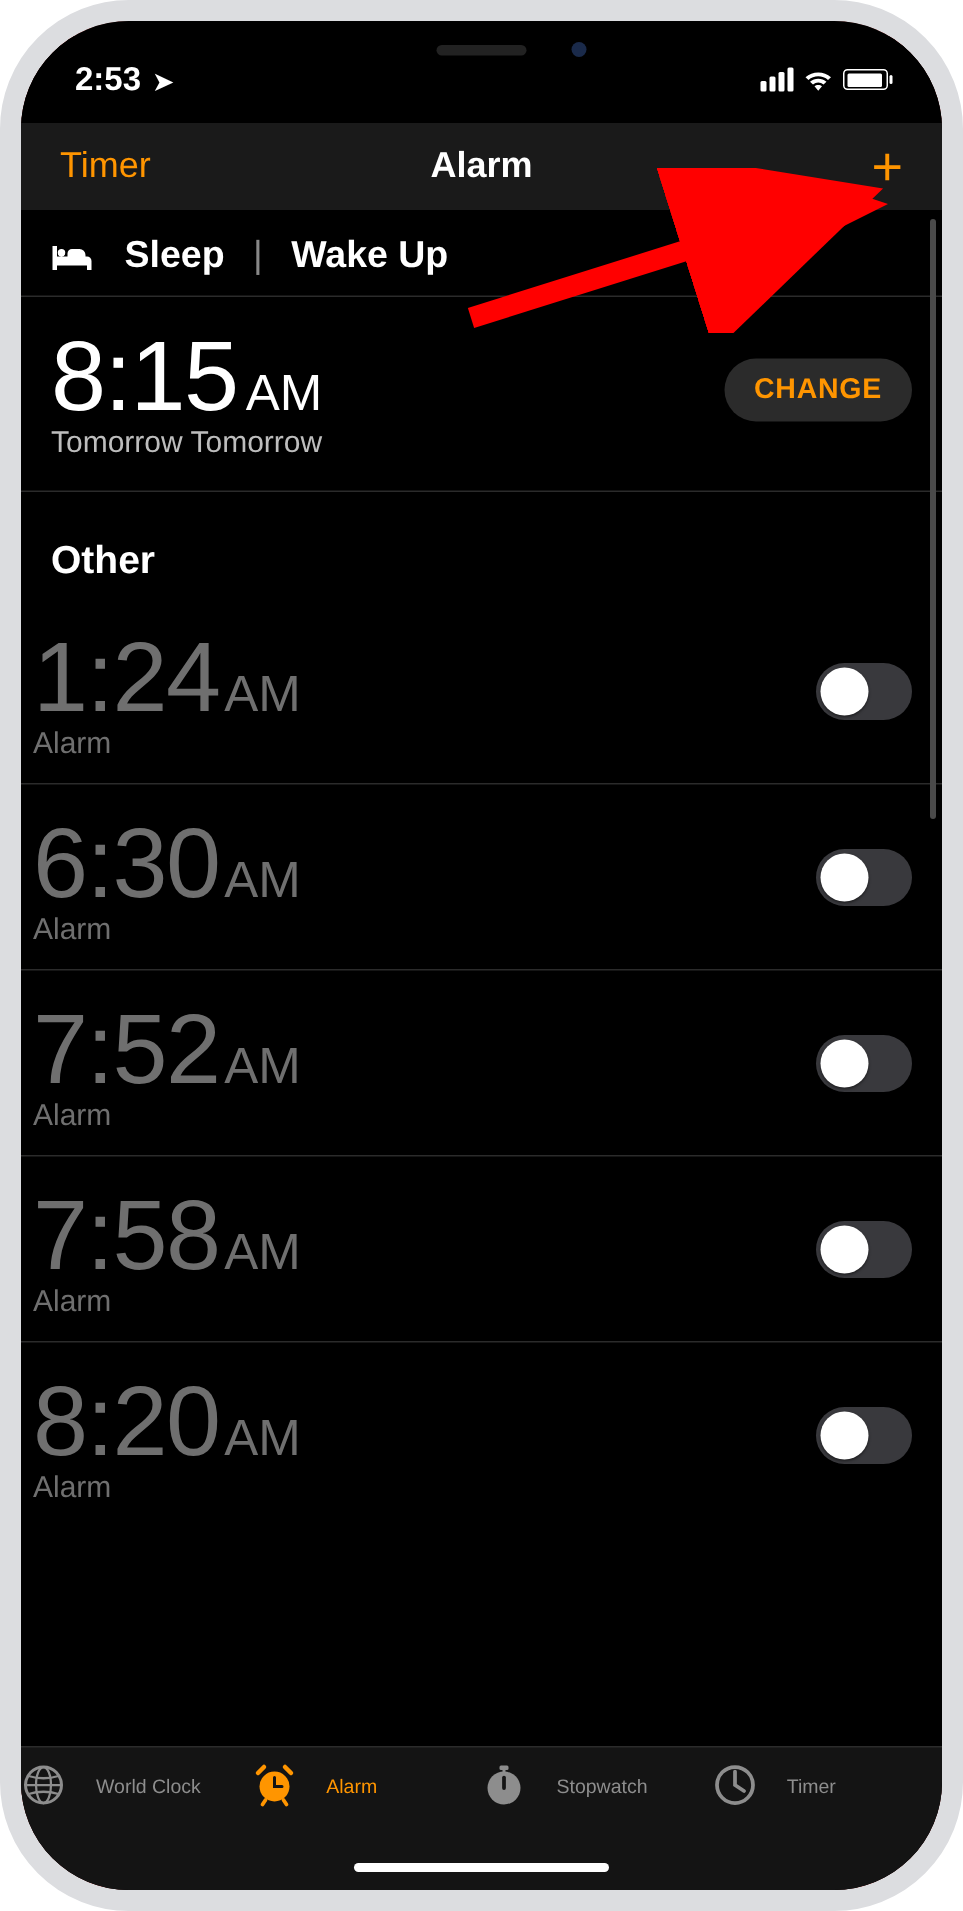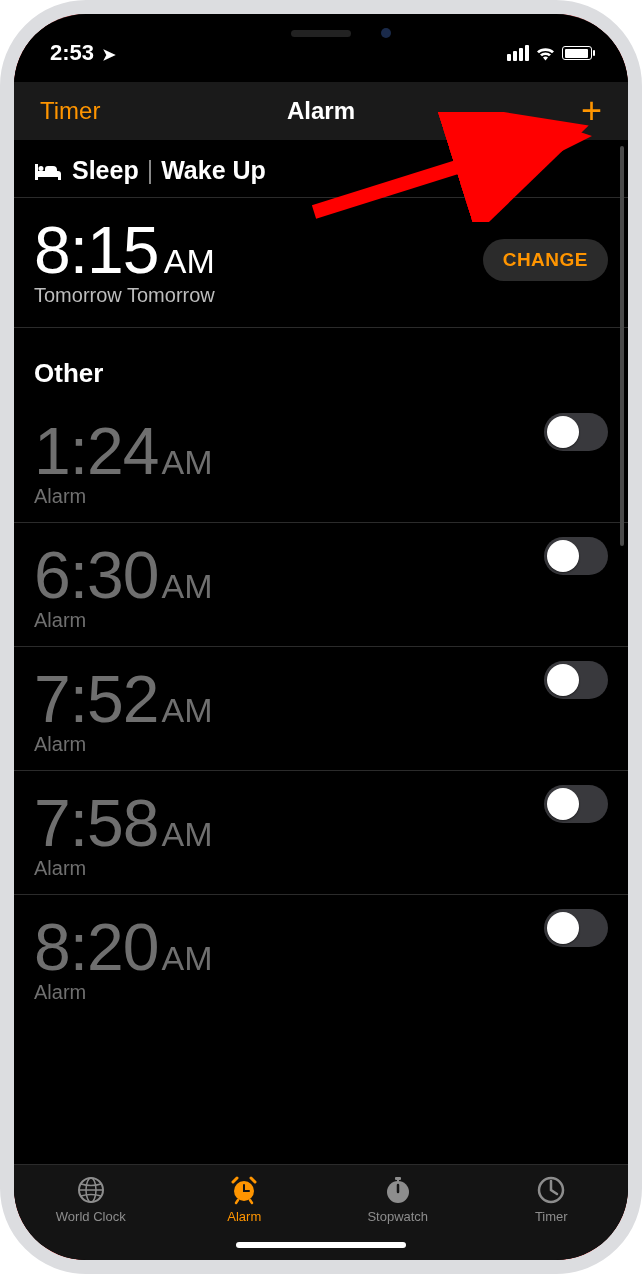--- a/index.html
+++ b/index.html
@@ -63,21 +63,21 @@
     display: flex; align-items: center; justify-content: space-between;
     padding: 0 26px;
     position: relative;
   }
   .nav-edit { color:#ff9500; font-size:24px; }
   .nav-title { position:absolute; left:50%; transform:translateX(-50%); color:#fff; font-weight:600; font-size:24px; }
   .nav-add { color:#ff9500; font-size:36px; font-weight:300; line-height:1; }
   
   .content { flex:1; overflow:hidden; position:relative; }
   .section-header {
-    display:flex; align-items:center; gap:10px;
+    display:flex; align-items:center; gap:21px;
     padding: 16px 20px 12px 20px;
     font-size:25px; font-weight:700; color:#fff;
     border-bottom: 0.5px solid #2b2b2b;
   }
   .bed-icon { font-size:22px; }
   .section-header .divider { color:#888; font-weight:400; margin:0 -2px;}
   .sleep-row {
     display:flex; align-items:center; justify-content:space-between;
     padding: 14px 20px 20px 20px;
     border-bottom: 0.5px solid #2b2b2b;
@@ -89,22 +89,22 @@
   .change-btn {
     background:#2b2b2b; color:#ff9500; font-weight:700;
     border:none; border-radius:22px; padding:10px 20px;
     font-size:19px; letter-spacing:0.5px;
   }
   .other-header {
     padding: 30px 20px 10px 20px;
     font-size:26px; font-weight:700; color:#fff;
   }
   .alarm-row {
-    display:flex; align-items:flex-start; justify-content:space-between;
-    padding: 14px 20px 14px 20px;
+    display:flex; align-items:center; justify-content:space-between;
+    padding: 14px 20px 14px 8px;
     border-bottom: 0.5px solid #2b2b2b;
   }
   .alarm-left { display:flex; flex-direction:column; }
   .alarm-time { display:flex; align-items:baseline; color:#6f6f6f; }
   .alarm-time .big { font-size:66px; font-weight:300; letter-spacing:-1px; }
   .alarm-time .ampm { font-size:34px; font-weight:400; margin-left:3px; }
   .alarm-label { color:#6f6f6f; font-size:20px; margin-top:-4px; }
   .toggle {
     width:64px; height:38px; background:#39393d; border-radius:20px;
     position:relative; border:none; flex-shrink:0;
@@ -117,21 +117,21 @@
   
   .scroll-ind { position:absolute; right:4px; top:6px; width:4px; height:400px; background:#4a4a4a; border-radius:2px; }
   
   .tabbar {
     height: 96px;
     background: #141414;
     border-top: 0.5px solid #2b2b2b;
     display:flex; justify-content:space-around; align-items:flex-start;
     padding-top:10px;
   }
-  .tab { display:flex; flex-direction:column; align-items:center; gap:4px; color:#8d8d8d; font-size:13px; width:25%; }
+  .tab { display:flex; flex-direction:row; align-items:center; gap:20px; color:#8d8d8d; font-size:13px; width:25%; }
   .tab.active { color:#ff9500; }
   .tab-icon { font-size:30px; line-height:1; }
   
   .home-ind { position:absolute; bottom:12px; left:50%; transform:translateX(-50%); width:170px; height:6px; background:#fff; border-radius:4px; z-index:30; }
   
   .arrow-ann {
     position:absolute; top:98px; left:280px;
     width:300px; height:110px;
     z-index:60; pointer-events:none;
   }

